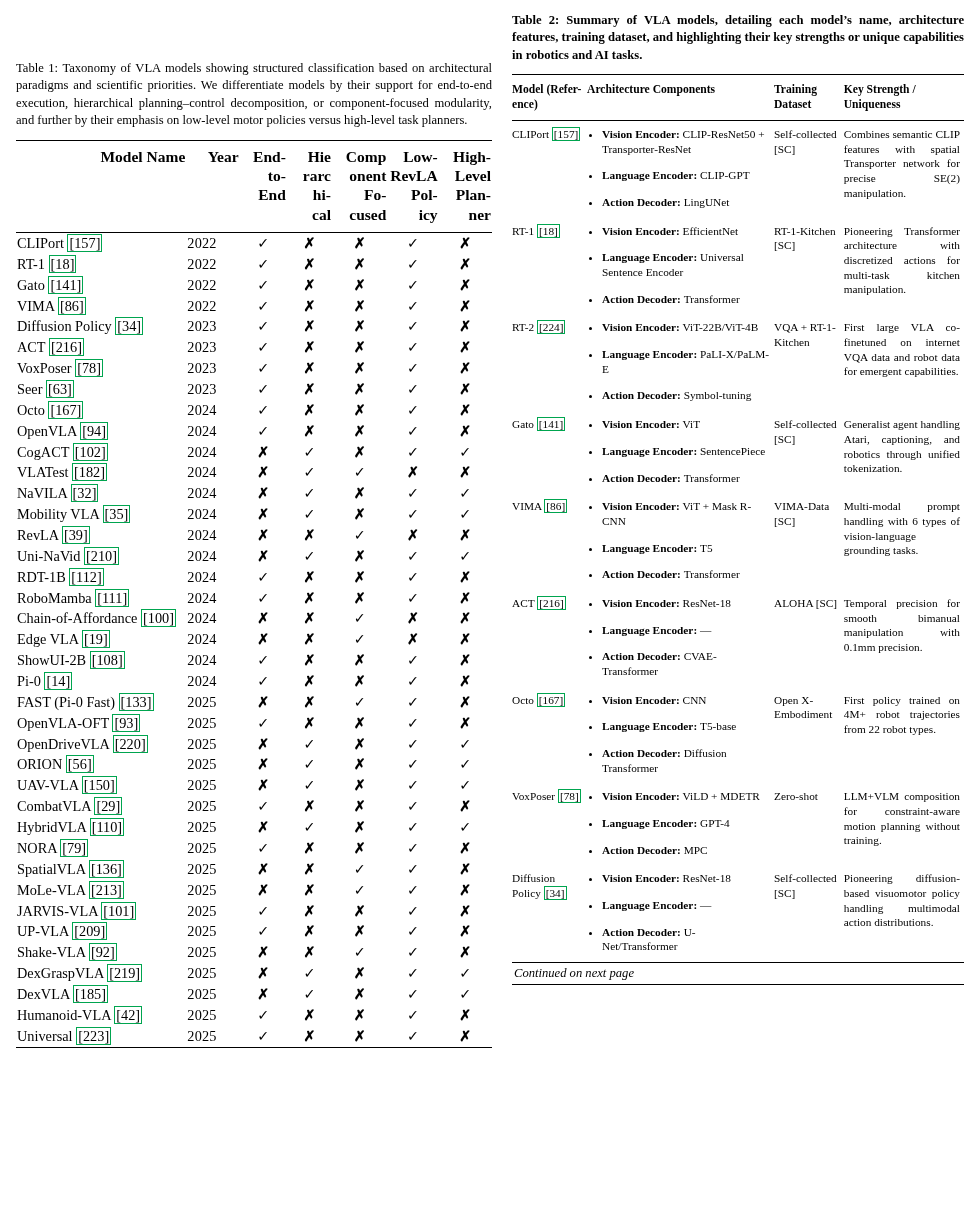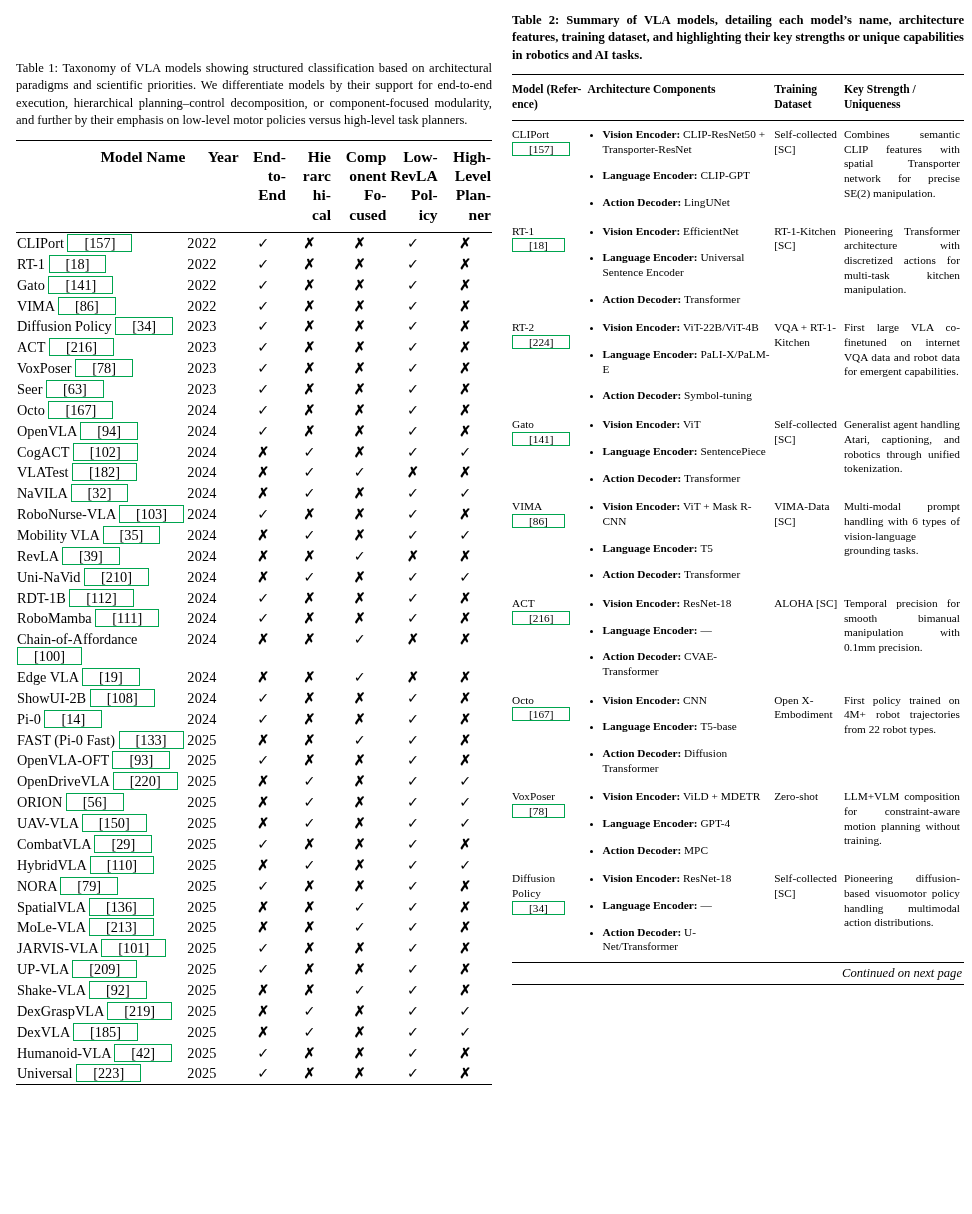--- a/index.html
+++ b/index.html
@@ -18,37 +18,37 @@
   table.t1 tbody td{font-size:14.3px;padding:2px 1px;vertical-align:top;line-height:1.18;}
   .c-model{width:164px;}
   .c-year{width:50px;}
   .c-m1{width:44px;} .c-m2{width:42px;} .c-m3{width:52px;} .c-m4{width:48px;} .c-m5{width:50px;}
   td.mark{text-align:center;font-size:14.5px;}
   td.mark.cross{font-weight:bold;}
   td.model{padding-left:10px;}
   td.year{letter-spacing:.2px;}
 
   .cite{color:#000;text-decoration:none;cursor:pointer;white-space:nowrap;}
-  .cite .box{border:1px solid #00a54f;padding:0 16px;}
+  .cite .box{border:1px solid #00a54f;padding:0 1px;}
 
   
   table.t2{width:100%;border-collapse:collapse;border-top:1.5px solid #000;border-bottom:1.5px solid #000;margin-top:4px;}
   table.t2 thead th{font-size:11.6px;font-weight:bold;text-align:left;vertical-align:top;
         padding:8px 4px 8px 0;line-height:1.25;border-bottom:1px solid #000;}
   table.t2 tbody td{font-size:11.3px;vertical-align:top;padding:6px 4px 6px 0;line-height:1.3;}
   .c2-model{width:72px;}
   .c2-arch{width:186px;}
   .c2-ds{width:66px;font-family:Liberation Serif, serif;}
   .c2-ks{width:118px;}
   .t2-arch ul{margin:0;padding-left:15px;}
   .t2-arch li{margin:0 0 12px 0;}
   .t2-arch li:last-child{margin-bottom:2px;}
   .clabel{font-weight:bold;}
   .t2-ks{text-align:justify;}
-  table.t2 tfoot td{border-top:1px solid #000;font-size:12.6px;font-style:italic;text-align:right;padding:3px 2px;}
+  table.t2 tfoot td{border-top:1px solid #000;font-size:12.6px;font-style:italic;padding:3px 2px;}
 </style>
 </head>
 <body>
 
 <div class="page">
 
   <div class="col-left">
     <p class="caption"><span>Table 1:</span> <span>Taxonomy of VLA models showing structured classification based on architectural paradigms and scientific priorities. We differentiate models by their support for end-to-end execution, hierarchical planning–control decomposition, or component-focused modularity, and further by their emphasis on low-level motor policies versus high-level task planners.</span></p>
 
     <table class="t1">
@@ -201,29 +201,20 @@
   <tr>
     <td class="model"><span>NaVILA</span> <span class="cite"><span class="box">[32]</span></span></td>
     <td class="year">2024</td>
     <td class="mark cross">✗</td>
     <td class="mark">✓</td>
     <td class="mark cross">✗</td>
     <td class="mark">✓</td>
     <td class="mark">✓</td>
   </tr>
 
-  <tr>
-    <td class="model"><span>RoboNurse-VLA</span> <span class="cite"><span class="box">[103]</span></span></td>
-    <td class="year">2024</td>
-    <td class="mark">✓</td>
-    <td class="mark cross">✗</td>
-    <td class="mark cross">✗</td>
-    <td class="mark">✓</td>
-    <td class="mark cross">✗</td>
-  </tr>
 
   <tr>
     <td class="model"><span>Mobility VLA</span> <span class="cite"><span class="box">[35]</span></span></td>
     <td class="year">2024</td>
     <td class="mark cross">✗</td>
     <td class="mark">✓</td>
     <td class="mark cross">✗</td>
     <td class="mark">✓</td>
     <td class="mark">✓</td>
   </tr>

